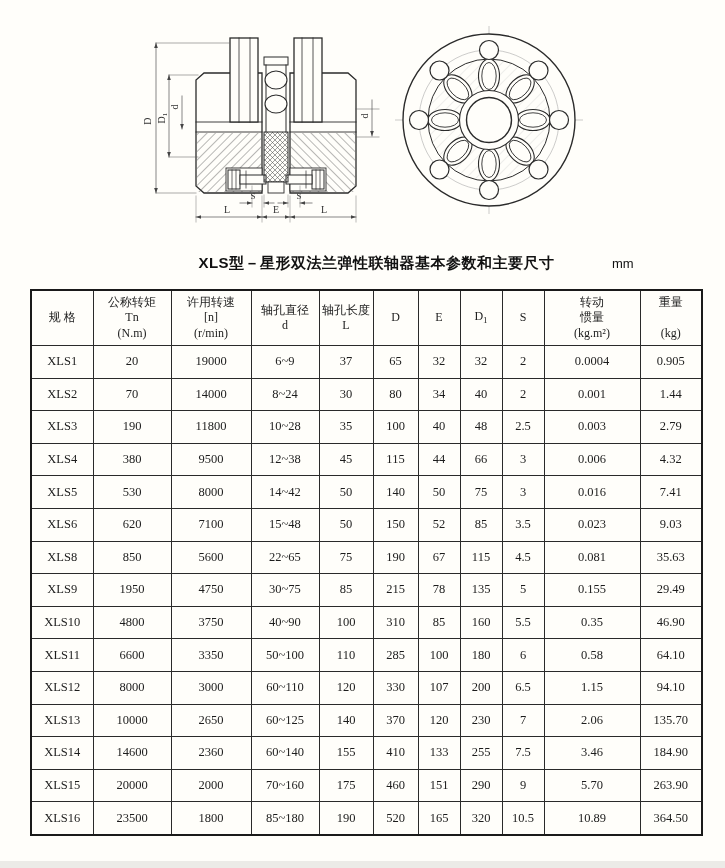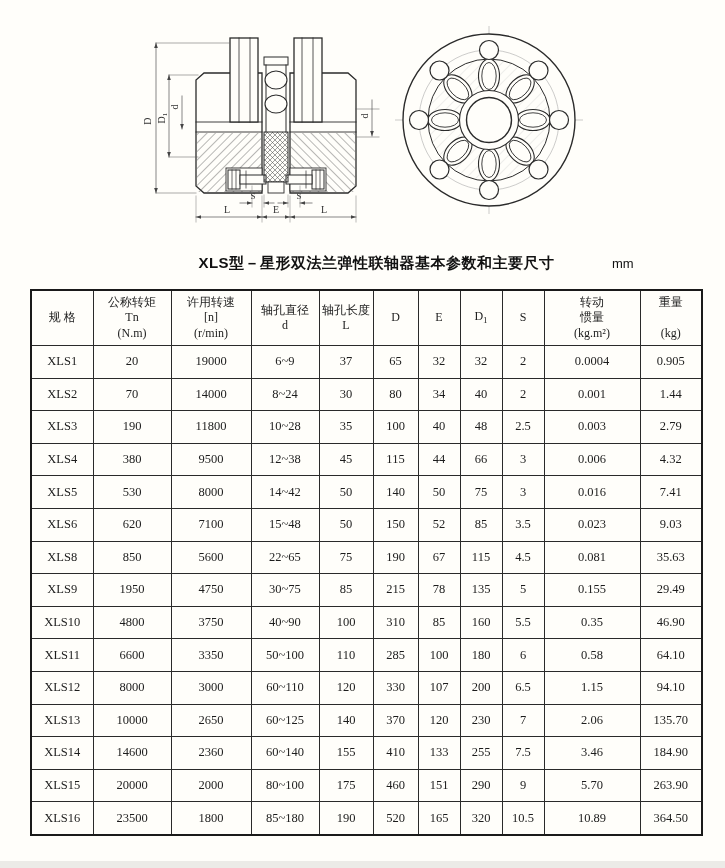--- a/index.html
+++ b/index.html
@@ -418,21 +418,21 @@
           <td>133</td>
           <td>255</td>
           <td>7.5</td>
           <td>3.46</td>
           <td>184.90</td>
         </tr>
         <tr>
           <td>XLS15</td>
           <td>20000</td>
           <td>2000</td>
-          <td>80~100</td>
+          <td>70~160</td>
           <td>175</td>
           <td>460</td>
           <td>151</td>
           <td>290</td>
           <td>9</td>
           <td>5.70</td>
           <td>263.90</td>
         </tr>
         <tr>
           <td>XLS16</td>

